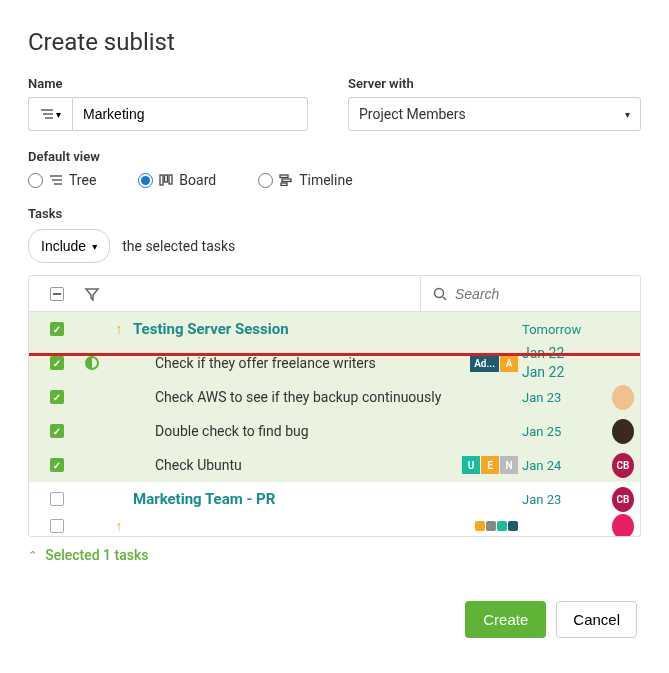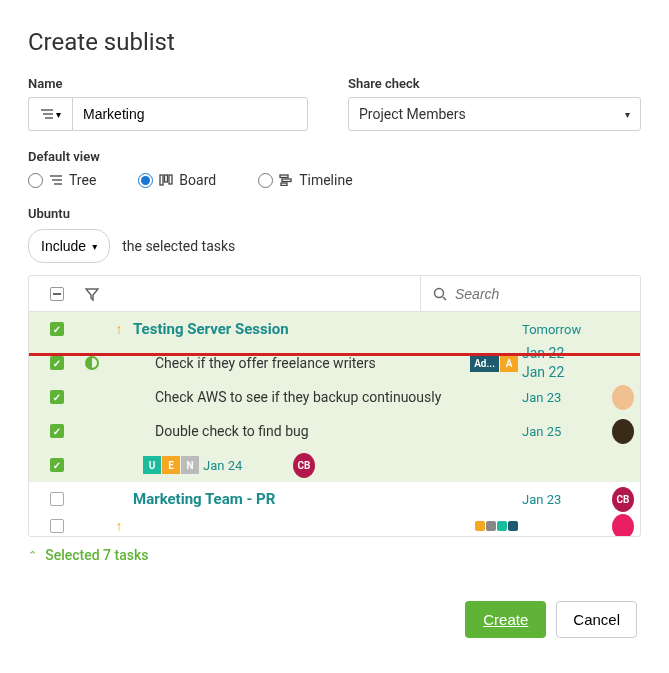--- a/index.html
+++ b/index.html
@@ -43,21 +43,21 @@
 .chk.on { background: #5fb336; }
 .chk.off { border: 1px solid #aaa; background:#fff; }
 .chk.on::after { content: "✓"; color: #fff; font-size: 10px; font-weight:bold; }
 .chk.indet { border:1px solid #999; background:#fff; position:relative; }
 .chk.indet::after { content:""; position:absolute; left:2px; right:2px; top:5px; height:2px; background:#666; }
 .tag { height: 18px; border-radius: 0; color: #fff; font-size: 10px; font-weight:600; display: inline-flex; align-items:center; justify-content:center; padding: 0 4px; min-width:18px; }
 .avatar { width: 22px; height: 25px; border-radius: 50%; display:inline-flex; align-items:center; justify-content:center; font-size:10px; font-weight:600; color:#fff;}
 .red-box { position: absolute; border: 3px solid #d32020; pointer-events: none; z-index: 5; }
 .selected-footer { padding: 10px 0; display:flex; align-items:center; gap:8px; color:#5fb336; font-size:14px; font-weight:500; cursor:pointer;}
 .footer-btns { display:flex; justify-content:flex-end; gap:10px; margin-top:28px; padding-right:4px;}
-.btn-create { background:#5fb336; color:#fff; border:none; border-radius:4px; padding: 9px 18px; font-size:15px; cursor:pointer;text-decoration:underline;}
+.btn-create { background:#5fb336; color:#fff; border:none; border-radius:4px; padding: 9px 18px; font-size:15px; cursor:pointer;}
 .btn-cancel { background:#fff; border:1px solid #ccc; border-radius:4px; padding:9px 16px; font-size:15px; cursor:pointer;}
 .scrollbar-fake { position:absolute; right:2px; top:4px; width:6px; height:120px; background:#ccc; border-radius:3px;}
 .caret { font-size: 10px; }
 svg.icon { width:14px; height:14px; stroke:#666; fill:none; stroke-width:1.5;}
 .status-circle { width:14px; height:14px; border-radius:50%; border:2px solid #5fb336; background: linear-gradient(90deg,#5fb336 50%, transparent 50%);}
 .mini-icon { width:14px; height:12px; stroke:#444; fill:none; stroke-width:1.3; }
 .tagdot{width:10px;height:10px;border-radius:2px;}
 </style>
 </head>
 <body>
@@ -74,21 +74,21 @@
               <line x1="1" y1="2" x2="13" y2="2"></line>
               <line x1="3" y1="6" x2="13" y2="6"></line>
               <line x1="5" y1="10" x2="13" y2="10"></line>
             </svg>
           <span class="caret">▾</span>
         </button>
         <input class="input-text" value="Marketing" style="">
       </div>
     </div>
     <div class="form-group">
-      <label class="field-label">Share check</label>
+      <label class="field-label">Server with</label>
       <div class="select">
         <span>Project Members</span>
         <span class="caret">▾</span>
       </div>
     </div>
   </div>
 
   <label class="field-label">Default view</label>
   <div class="radio-row">
     <label class="radio-opt">
@@ -113,21 +113,21 @@
       <input type="radio" name="view" style="">
       <svg class="mini-icon" viewBox="0 0 14 12">
           <rect x="1" y="1" width="8" height="2.5"></rect>
           <rect x="3" y="5" width="9" height="2.5"></rect>
           <rect x="2" y="9" width="6" height="2.5"></rect>
         </svg>
       <span>Timeline</span>
     </label>
   </div>
 
-  <div class="section-label">Ubuntu</div>
+  <div class="section-label">Tasks</div>
   <div class="include-row">
     <button class="include-btn">
       <span>Include</span>
       <span class="caret">▾</span>
     </button>
     <span class="include-text">the selected tasks</span>
   </div>
 
   <div class="task-table">
     <div class="table-header">
@@ -205,20 +205,21 @@
           <div class="cell-avatar">
             <span class="avatar" style="background: rgb(58, 42, 26);"></span>
           </div>
         </div>
         <div class="task-row selected">
           <div class="cell-check">
             <span class="chk on"></span>
           </div>
           <div class="cell-status"></div>
           <div class="cell-arrow"></div>
+          <div class="cell-title indent">Check Ubuntu</div>
           <div class="cell-tags">
             <span class="tag" style="background: rgb(26, 188, 156);">U</span>
             <span class="tag" style="background: rgb(245, 166, 35);">E</span>
             <span class="tag" style="background: rgb(187, 187, 187);">N</span>
           </div>
           <div class="cell-date">Jan 24</div>
           <div class="cell-avatar">
             <span class="avatar" style="background: rgb(179, 24, 74);">CB</span>
           </div>
         </div>
@@ -253,20 +254,20 @@
           <div class="cell-date"></div>
           <div class="cell-avatar">
             <span class="avatar" style="background: rgb(233, 30, 99);"></span>
           </div>
         </div>
       </div>
   </div>
 
   <div class="selected-footer">
     <span style="color:#5fb336;font-size:11px;">⌃</span>
-    <span>Selected 7 tasks</span>
+    <span>Selected 1 tasks</span>
   </div>
 
   <div class="footer-btns">
     <button class="btn-create">Create</button>
     <button class="btn-cancel">Cancel</button>
   </div>
 </div>
 
 </body></html>

